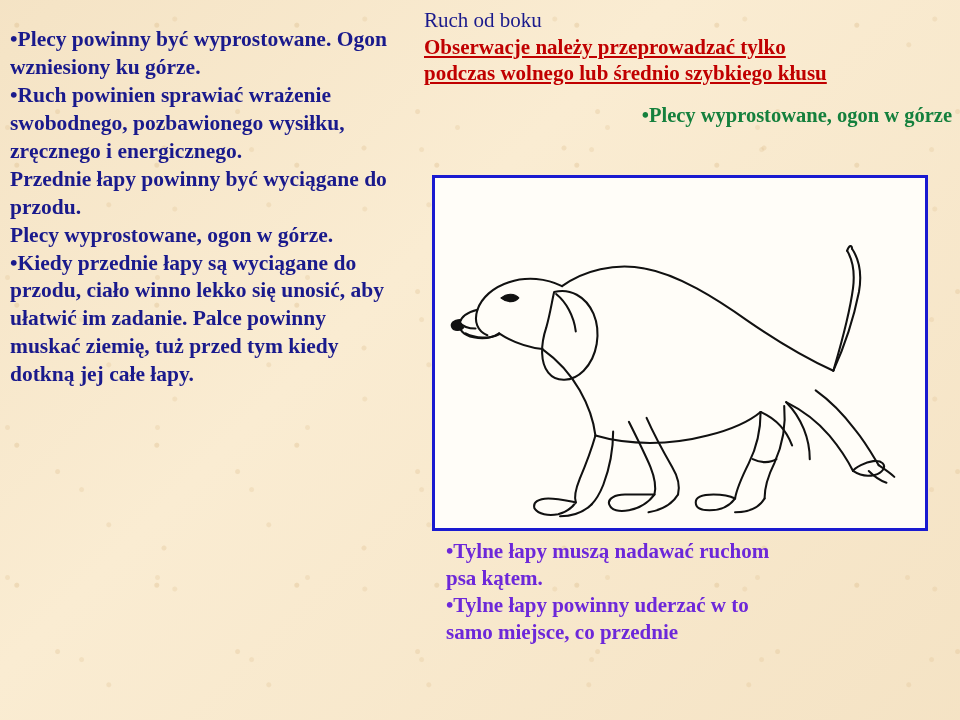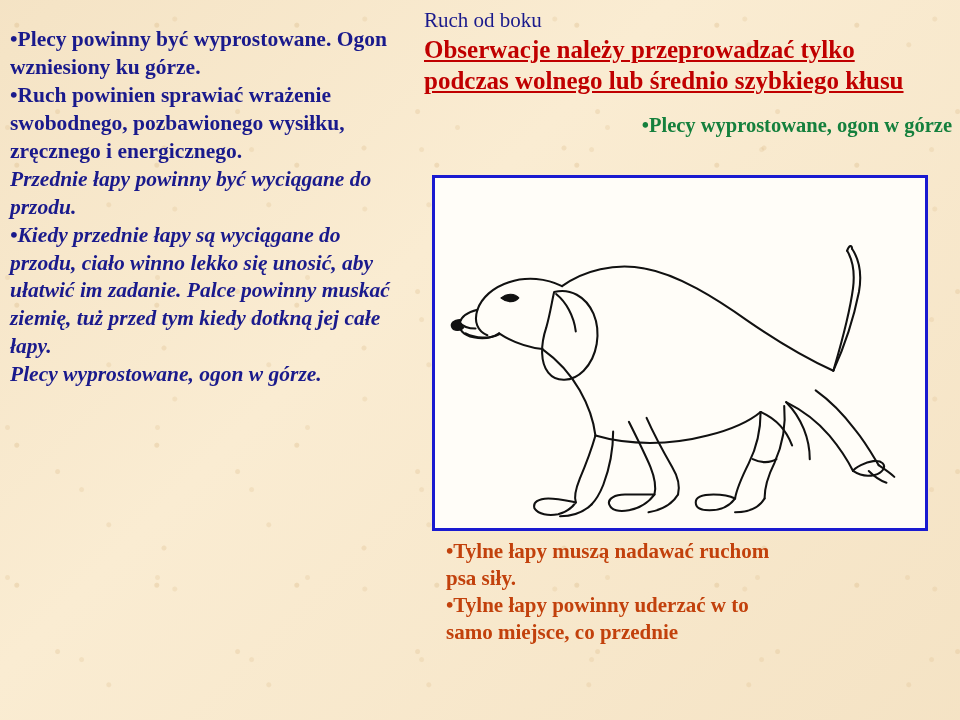--- a/index.html
+++ b/index.html
@@ -45,40 +45,39 @@
     color: #1a1a8c;
     font-size: 21.5px;
     font-weight: bold;
     line-height: 1.30;
   }
   .left-col p {
     margin: 0 0 0 0;
     text-indent: 0;
   }
   .left-col p.italic {
-    font-style: italic;
   }
 
   
   .right-col {
     position: absolute;
     left: 424px;
     top: 8px;
     width: 528px;
   }
   .heading-plain {
     color: #1a1a8c;
     font-size: 21px;
     font-weight: normal;
     line-height: 1.22;
     margin: 0;
   }
   .heading-red {
     color: #c00000;
-    font-size: 25px;
+    font-size: 21px;
     font-weight: bold;
     line-height: 1.25;
     margin: 0;
     text-decoration: underline;
   }
   .caption-top {
     color: #15803d;
     font-size: 20.5px;
     font-weight: bold;
     margin: 18px 0 8px 0;
@@ -99,40 +98,40 @@
     display: block;
     width: 100%;
     height: 100%;
   }
 
   .caption-bottom {
     position: absolute;
     left: 446px;
     top: 538px;
     width: 500px;
-    color: #c2410c;
+    color: #6d28d9;
     font-size: 21px;
     font-weight: bold;
     line-height: 1.28;
   }
   .caption-bottom p { margin: 0; }
 </style>
 </head>
 <body>
 
 <div class="paper-texture"></div>
 
 <div class="slide">
 
   <div class="left-col">
     <p>•Plecy powinny być wyprostowane. Ogon wzniesiony ku górze.</p>
     <p>•Ruch powinien sprawiać wrażenie swobodnego, pozbawionego wysiłku, zręcznego i energicznego.</p>
     <p class="italic">Przednie łapy powinny być wyciągane do przodu.</p>
+    <p class="italic">Plecy wyprostowane, ogon w górze.</p>
     <p class="italic">•Kiedy przednie łapy są wyciągane do przodu, ciało winno lekko się unosić, aby ułatwić im zadanie. Palce powinny muskać ziemię, tuż przed tym kiedy dotkną jej całe łapy.</p>
-    <p class="italic">Plecy wyprostowane, ogon w górze.</p>
   </div>
 
   <div class="right-col">
     <p class="heading-plain">Ruch od boku</p>
     <p class="heading-red">Obserwacje należy przeprowadzać tylko</p>
     <p class="heading-red">podczas wolnego lub średnio szybkiego kłusu</p>
     <p class="caption-top">•Plecy wyprostowane, ogon w górze</p>
   </div>
 
   <div class="figure-box">
@@ -191,18 +190,18 @@
         <path d="M356 228 C 372 244, 380 266, 380 286"></path>
 
         <path d="M330 238 C 344 244, 356 256, 362 272"></path>
 
       </g>
     </svg>
   </div>
 
   <div class="caption-bottom">
     <p>•Tylne łapy muszą nadawać ruchom</p>
-    <p>psa siły.</p>
+    <p>psa kątem.</p>
     <p>•Tylne łapy powinny uderzać w to</p>
     <p>samo miejsce, co przednie</p>
   </div>
 
 </div>
 
 </body></html>

